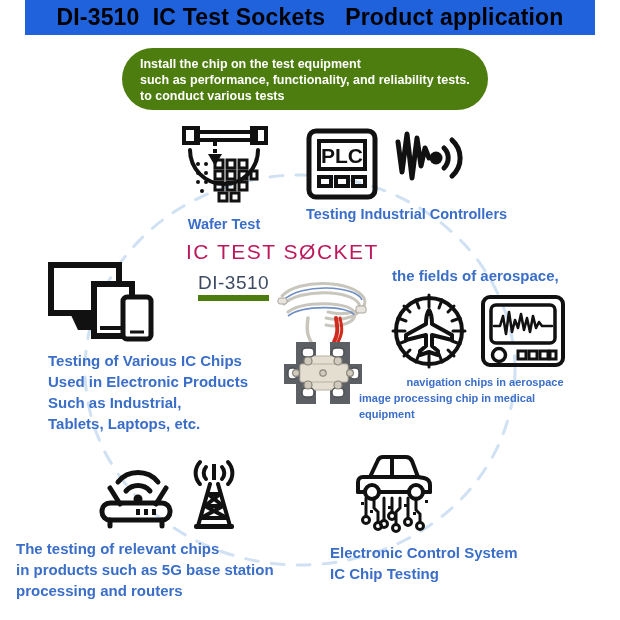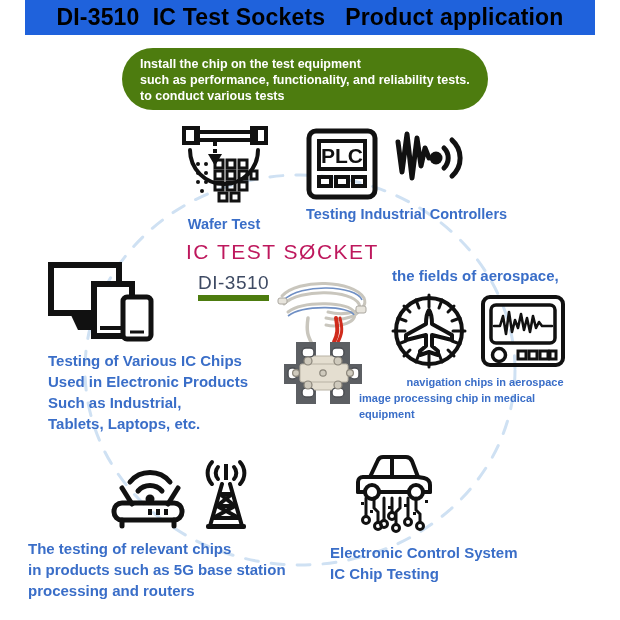--- a/index.html
+++ b/index.html
@@ -268,21 +268,21 @@
         </g>
       </svg>
     </div>
 
     <div style="margin-top:6px;">
       <div class="cap sm" style="text-align:center;width:186px;">navigation chips in aerospace</div>
       <div class="cap sm" style="text-align:left;width:186px;margin-left:-33px;">image processing chip in medical equipment</div>
     </div>
   </div>
 
-  <div class="node" style="left:28px;top:458px;">
+  <div class="node" style="left:16px;top:458px;">
     <div style="display:flex;align-items:flex-end;gap:8px;margin-left:78px;">
       <svg width="84" height="72" viewBox="0 0 84 72">
         <g fill="none" stroke="#111" stroke-width="5" stroke-linecap="round">
           <path d="M24 24 A26 26 0 0 1 64 24"></path>
           <path d="M32 33 A16 16 0 0 1 56 33"></path>
         </g>
         <circle cx="44" cy="41" r="4.5" fill="#111"></circle>
 
         <line x1="16" y1="30" x2="26" y2="46" stroke="#111" stroke-width="5" stroke-linecap="round"></line>
         <line x1="72" y1="30" x2="62" y2="46" stroke="#111" stroke-width="5" stroke-linecap="round"></line>

